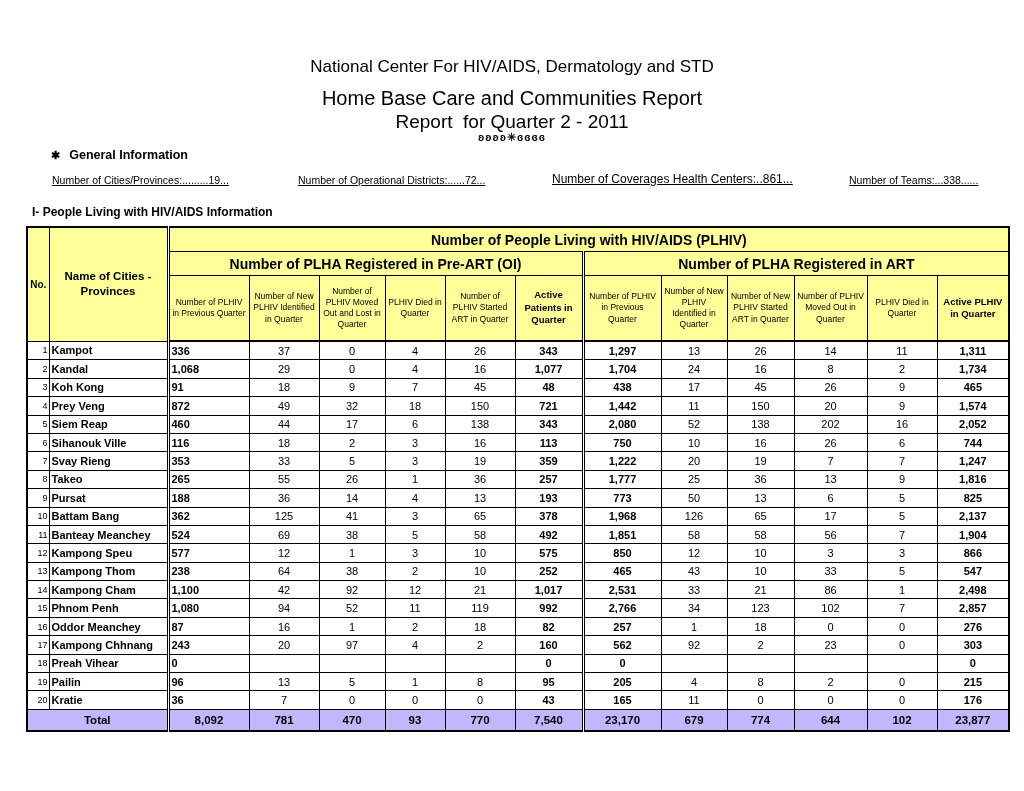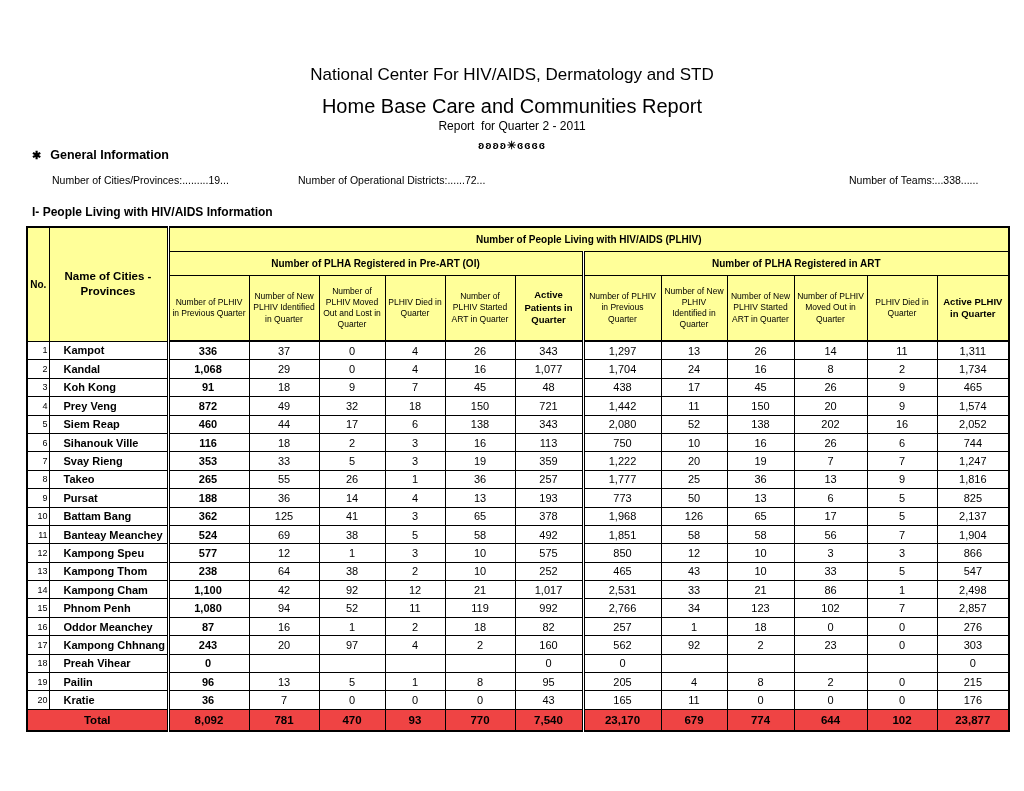--- a/index.html
+++ b/index.html
@@ -3,81 +3,82 @@
 <meta charset="utf-8">
 <style>
   html,body { margin:0; padding:0; background:#e8e8e8; }
   .page {
     position:relative; width:1024px; height:791px; margin:0 auto;
     background:#ffffff; color:#000;
     font-family:"Liberation Sans", sans-serif;
     overflow:hidden;
   }
   
-  .t1,.t2,.t3,.orn { position:absolute; left:0; width:100%; text-align:center; white-space:pre;margin-top:8px; }
+  .t1,.t2,.t3,.orn { position:absolute; left:0; width:100%; text-align:center; white-space:pre; }
   .t1 { top:57px;  font-size:17px; }
   .t2 { top:87px;  font-size:20px; }
-  .t3 { top:111px; font-size:12px; }
+  .t3 { top:111px; font-size:19px; }
   .orn { top:131px; font-size:11px; font-weight:bold; letter-spacing:1px; }
   
-  .gi-head { position:absolute; top:148px; left:32px; font-weight:bold; font-size:12.5px; }
+  .gi-head { position:absolute; top:148px; left:51px; font-weight:bold; font-size:12.5px; }
   .gi-head .bullet { margin-right:9px; font-size:11px; }
-  .gi-item { position:absolute; top:174px; font-size:10.5px; white-space:pre; }
+  .gi-item { position:absolute; top:174px; font-size:10.5px; white-space:pre;text-decoration:underline; }
   .gi-0 { left:52px; }  .gi-1 { left:298px; }
   .gi-2 { left:552px; font-size:12px; top:172px; }
   .gi-3 { left:825px;margin-left:24px; }
   .section-title { position:absolute; top:205px; left:32px; font-weight:bold; font-size:12px; }
   
   .report-table {
     position:absolute; top:226px; left:26px; width:982px;
     border-collapse:collapse; table-layout:fixed;
     border:2px solid #000;
   }
   .report-table th, .report-table td {
     border:1px solid #000; padding:0 2px; overflow:hidden;
   }
   .sep-l { border-left:3px double #000 !important; }
-  .hdr { background:#FFFF99; font-weight:bold; font-size:10px; text-align:center; }
+  .hdr { background:#FFFF99; font-weight:bold; font-size:14px; text-align:center; }
   .h1 th { height:23px; }
   .h2 th { height:23px; }
   .no-h   { font-size:10px; }
   .name-h { font-size:11.5px; line-height:1.3; }
   .h3 .col-h {
     background:#FFFF99; font-weight:normal; font-size:8.5px;
     line-height:1.3; text-align:center; vertical-align:middle; height:64px;
     border-bottom:2px solid #000;
   }
   .h3 .col-h.bold { font-weight:bold; font-size:9.5px; }
   tbody td { font-size:11px; height:17.4px; background:#fff; vertical-align:middle; }
   td.no   { text-align:right; font-size:9px;  padding-right:1px; }
-  td.name { font-weight:bold; text-align:left; padding-left:14px; white-space:nowrap; }
+  td.name { font-weight:bold; text-align:left; padding-left:2px; white-space:nowrap; }
   td.num  { text-align:center; }
-  td.nr   { text-align:center; font-weight:bold; padding-right:4px; }
-  td.nb   { text-align:center; font-weight:normal; }
+  td.nr   { text-align:left; font-weight:bold; padding-right:4px; }
+  td.nb   { text-align:center; font-weight:bold; }
   tr.total td {
-    background:#ef4444; font-weight:bold; text-align:center;
+    background:#c4b5fd; font-weight:bold; text-align:center;
     font-size:11.5px; height:20px;
   }
 </style>
 </head>
 <body>
 
 <div class="page">
 
   <div class="t1">National Center For HIV/AIDS, Dermatology and STD</div>
   <div class="t2">Home Base Care and Communities Report</div>
   <div class="t3">Report  for Quarter 2 - 2011</div>
   <div class="orn">ʚʚʚʚ✳ɞɞɞɞ</div>
 
   <div class="gi-head">
     <span class="bullet">✱</span><span>General Information</span>
   </div>
 
   <span class="gi-item gi-0">Number of Cities/Provinces:.........19...</span>
   <span class="gi-item gi-1">Number of Operational Districts:......72...</span>
+  <span class="gi-item gi-2">Number of Coverages Health Centers:..861...</span>
   <span class="gi-item gi-3">Number of Teams:...338......</span>
 
   <div class="section-title">I- People Living with HIV/AIDS Information</div>
 
   <table class="report-table">
     <colgroup>
       <col style="width:22px">
         <col style="width:119px">
       <col style="width:81px">
         <col style="width:70px">

